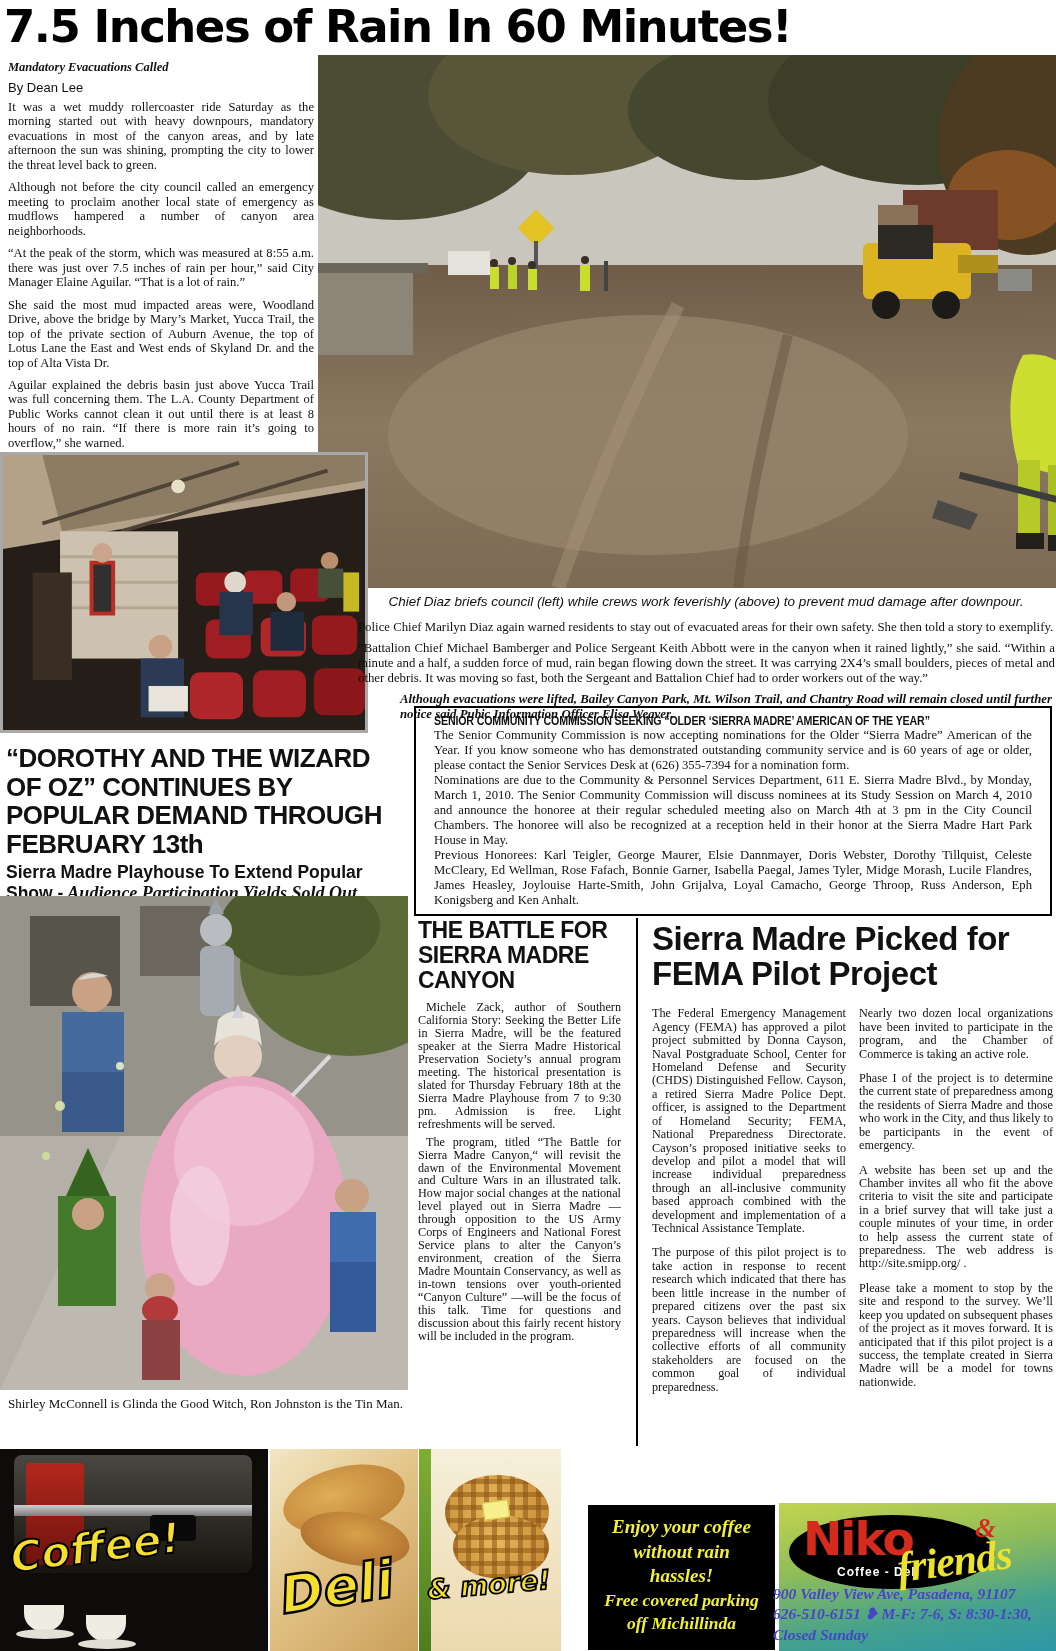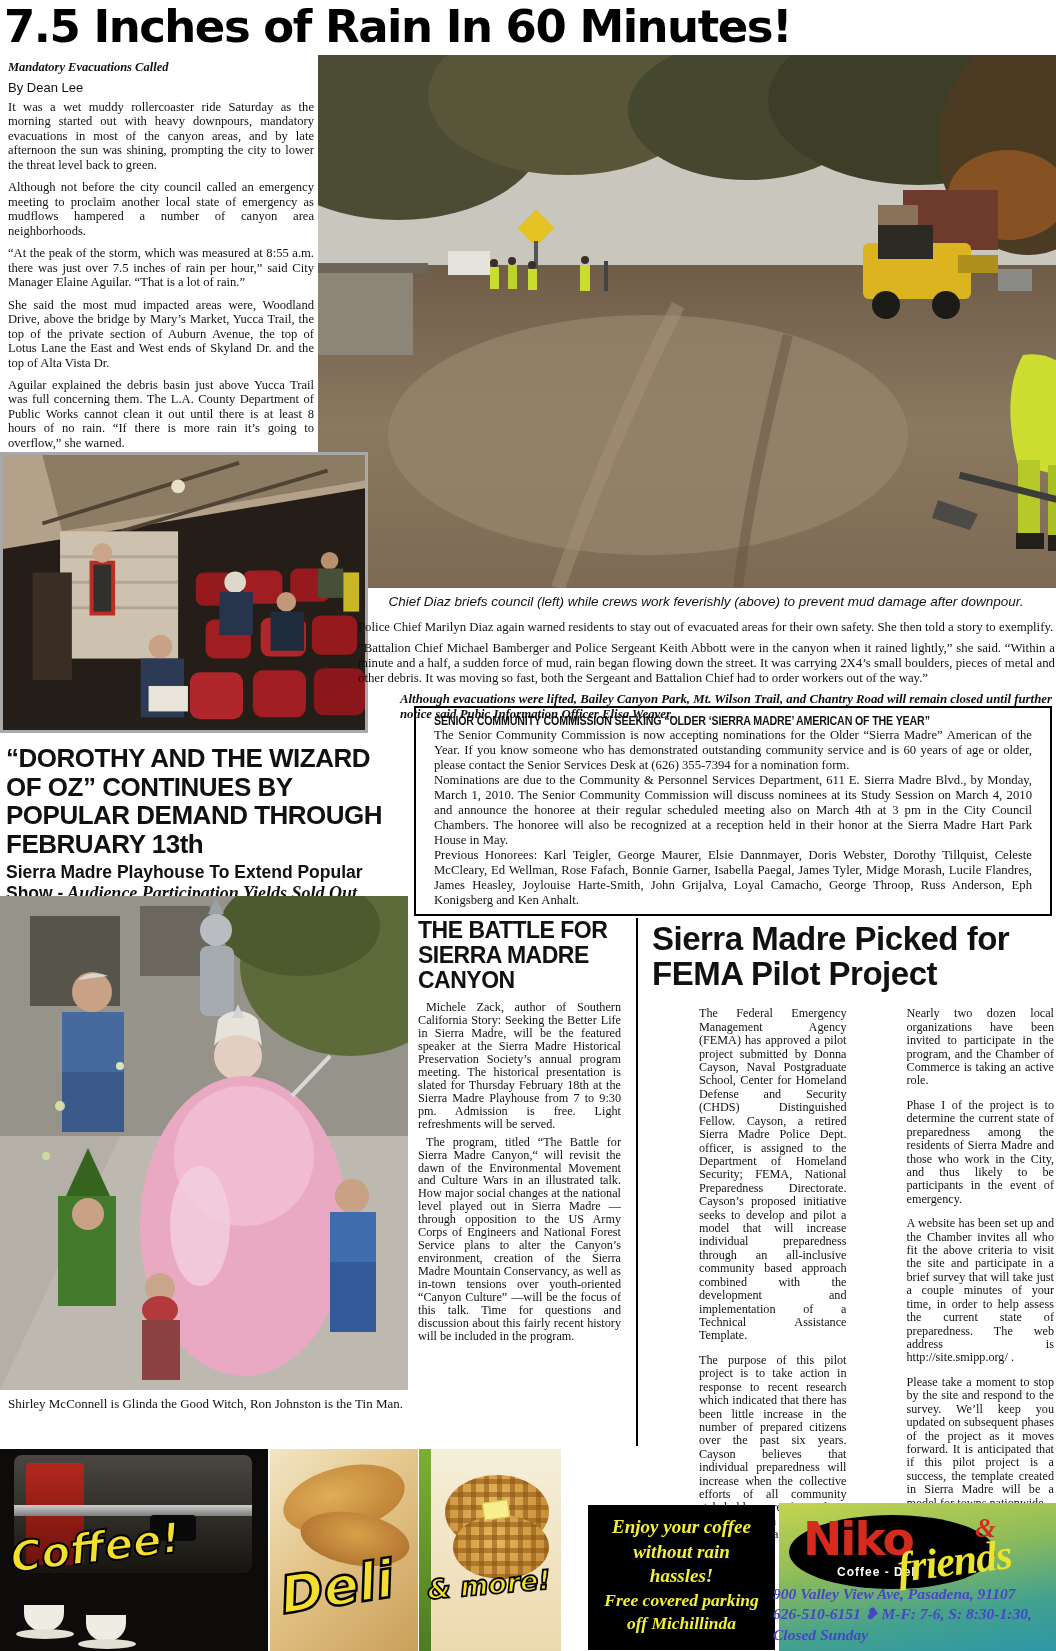--- a/index.html
+++ b/index.html
@@ -48,21 +48,21 @@
   
   .battle { left:418px; top:918px; width:203px; }
   .battle h2 { font-family:"Liberation Sans", sans-serif; font-weight:bold; font-size:23px; line-height:1.08; letter-spacing:-0.5px; margin-bottom:9px; }
   .battle p { font-size:12.2px; line-height:1.06; text-align:justify; text-indent:8px; margin-bottom:5px; }
   .col-divider { left:636px; top:918px; width:2px; height:528px; background:#000; }
 
   
   .fema { left:652px; top:922px; width:402px; }
   .fema h2 { font-family:"Liberation Sans", sans-serif; font-weight:bold; font-size:33px; line-height:1.05; letter-spacing:-0.5px; margin-bottom:16px; }
   .fema-cols { display:flex; gap:13px; }
-  .fema-col { width:194px;margin-left:47px; }
+  .fema-col { width:194px; }
   .fema-col p { font-size:12.2px; line-height:1.1; text-align:justify; margin-bottom:11px; }
 
   
   .ad { top:1449px; height:202px; overflow:hidden; }
   .ad-coffee { left:0px; width:268px; background:#0d0c0a; }
   .machine-body { position:absolute; left:14px; top:6px; width:238px; height:118px; background:linear-gradient(180deg,#4a4642,#17150f); border-radius:8px; }
   .machine-red { position:absolute; left:26px; top:14px; width:58px; height:102px; background:linear-gradient(180deg,#b3271d,#6e130d); border-radius:4px; }
   .machine-band { position:absolute; left:14px; top:56px; width:238px; height:11px; background:linear-gradient(180deg,#cfcfcf,#7c7c7c); }
   .machine-group { position:absolute; left:150px; top:66px; width:46px; height:26px; background:#0a0a0a; border-radius:4px; }
   .cup { position:absolute; width:40px; height:26px; background:#efece3; border-radius:0 0 18px 18px; }

